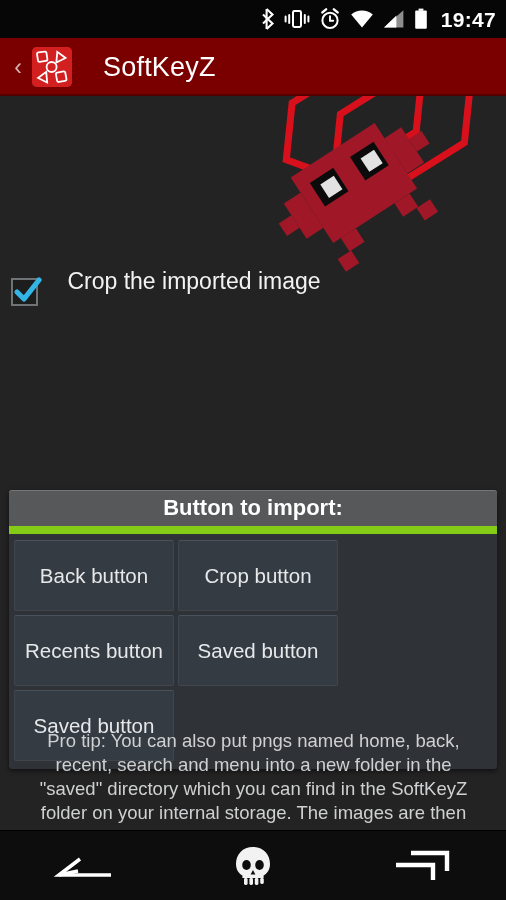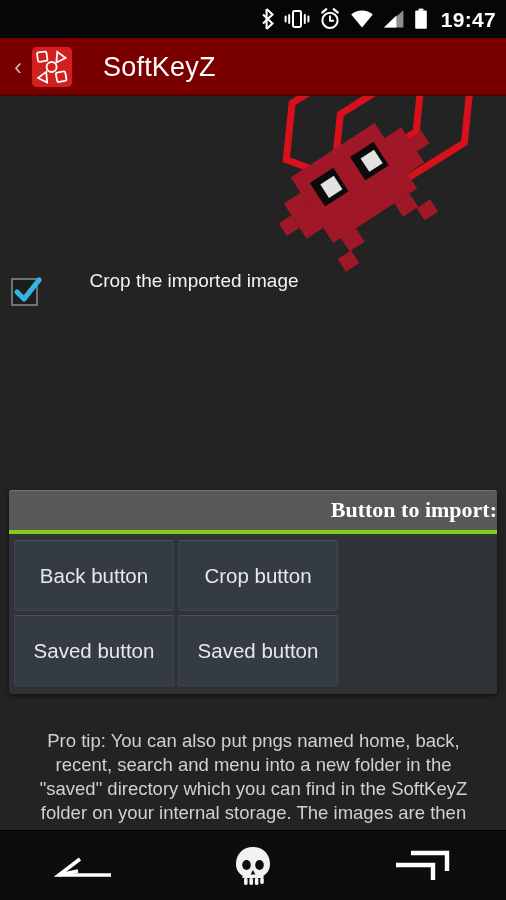--- a/index.html
+++ b/index.html
@@ -47,36 +47,35 @@
              background:#232323; overflow:hidden; }
   #decor { position:absolute; top:0; right:0; width:230px; height:200px;
            overflow:hidden; pointer-events:none; }
 
   
   #croprow { position:absolute; top:170px; left:0; width:350px;
              display:flex; align-items:flex-start; }
   #cropbox { width:27px; height:28px; margin-left:11px; margin-top:12px; flex:0 0 auto;
              border:2px solid #6e7375; background:#1d1d1d; position:relative; }
   #cropbox .tick { position:absolute; left:-5px; top:-8px; }
-  #croplabel { flex:1; color:#f2f2f2; font-size:19px; line-height:30px;
+  #croplabel { flex:1; color:#f2f2f2; font-size:23px; line-height:30px;
                text-align:center; padding:0 10px; }
 
   
   #card {
     position:absolute; left:9px; top:394px; width:488px;
     background:#2f3338; border-radius:3px;
     box-shadow:0 1px 0 rgba(255,255,255,.10) inset, 0 2px 5px rgba(0,0,0,.55);
     padding:0 0 3px 0;
   }
   #cardhdr {
     background:#56585a; border-top-left-radius:3px; border-top-right-radius:3px;
-    height:44px; display:flex; align-items:center; justify-content:flex-end;
-    border-bottom:4px solid #84cc16;
+    height:44px; display:flex; align-items:center; justify-content:center;
+    border-bottom:8px solid #84cc16;
     box-shadow:0 1px 0 rgba(255,255,255,.18) inset;
-    font-family:Liberation Serif, serif;
   }
   #cardhdr span { color:#fff; font-size:22px; font-weight:bold; line-height:1; }
 
   .grid { display:flex; flex-wrap:wrap; padding:4px 3px 3px 3px; }
   .gbtn {
     width:160px; height:71px; margin:2px;
     background:#343b42; border:1px solid #3f464d;
     border-top-color:#49515a;
     display:flex; align-items:center; justify-content:center; text-align:center;
     color:#e6e8ea; font-size:20.5px; line-height:25px; padding:0 6px;
@@ -189,20 +188,21 @@
       <div id="croplabel">Crop the imported image</div>
     </div>
 
     <div id="card">
       <div id="cardhdr">
         <span>Button to import:</span>
       </div>
       <div class="grid">
         <div class="gbtn">Back button</div>
         <div class="gbtn">Crop button</div>
+        <div class="gbtn">Recents button</div>
         <div class="gbtn">Saved button</div>
         <div class="gbtn">Saved button</div>
       </div>
     </div>
 
     <div id="protip">Pro tip: You can also put pngs named home, back, recent, search and menu into a new folder in the "saved" directory which you can find in the SoftKeyZ folder on your internal storage. The images are then available from the "Saved Configurations" page.</div>
   </div>
 
   <div id="navbar" class="noise">
 

